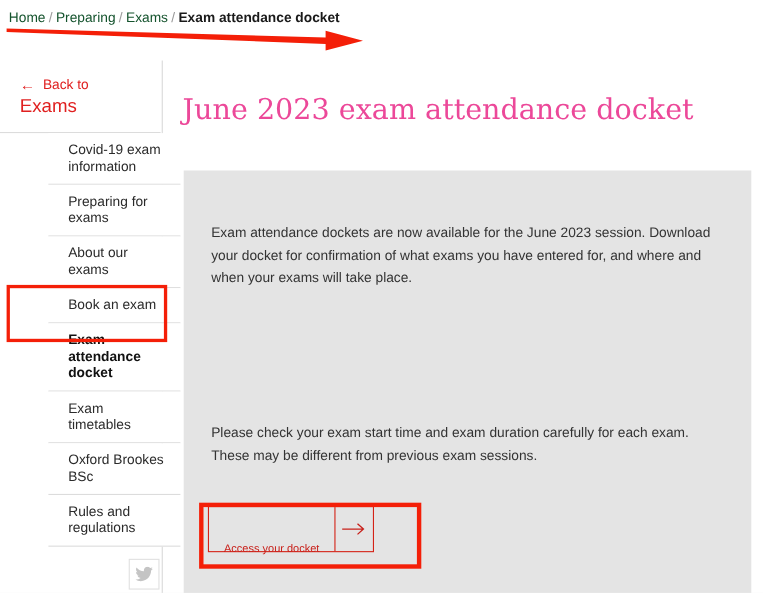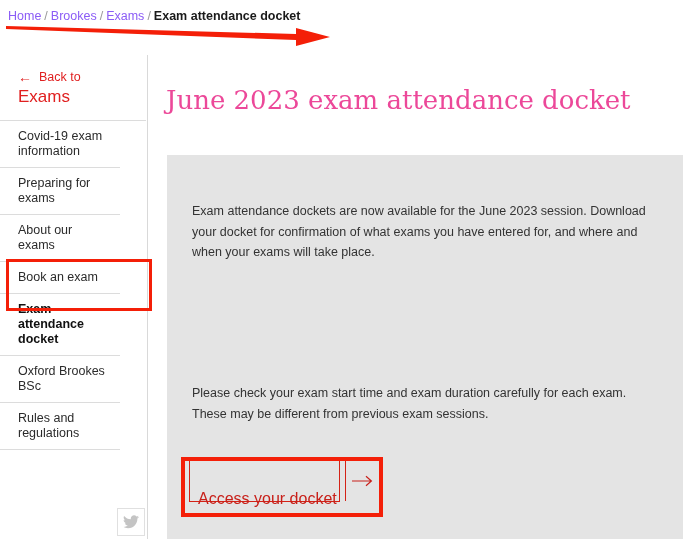--- a/index.html
+++ b/index.html
@@ -20,21 +20,21 @@
   #breadcrumb {
     position: absolute;
     left: 8px;
     top: 8px;
     font-size: 12.5px;
     line-height: 16px;
     white-space: nowrap;
     color: #333333;
   }
   #breadcrumb .crumb {
-    color: #8b5cf6;
+    color: #14532d;
     text-decoration: none;
   }
   #breadcrumb .sep {
     color: #9a9a9a;
     padding: 0 3px;
   }
   #breadcrumb .crumb.current {
     font-weight: bold;
     color: #1a1a1a;
   }
@@ -90,20 +90,21 @@
     display: block;
     width: 120px;
     box-sizing: border-box;
     padding: 8px 14px 8px 18px;
     font-size: 12.5px;
     line-height: 15px;
     color: #2b2b2b;
     text-decoration: none;
     border-bottom: 1px solid #dcdcdc;
     background: #ffffff;
+    margin-left: 44px;
   }
   .nav-item.active {
     font-weight: bold;
     color: #111111;
   }
   
   #active-highlight {
     position: absolute;
     left: 6px;
     top: 259px;
@@ -181,21 +182,21 @@
     height: 42px;
     width: 151px;
     text-decoration: none;
     background: transparent;
   }
   #cta-label {
     flex: 1 1 auto;
     display: flex;
     align-items: center;
     justify-content: center;
-    font-size: 16px;
+    font-size: 10px;
     color: #c8201a;
     padding: 0 8px;
     white-space: nowrap;
     margin-top: 36px;
   }
   #cta-arrow-cell {
     flex: 0 0 34px;
     border-left: 1px solid #d42216;
     display: flex;
     align-items: center;
@@ -209,21 +210,21 @@
     height: 60px;
     border: 4px solid #f41f08;
     box-sizing: border-box;
     pointer-events: none;
   }
 </style>
 </head>
 <body>
 
 <nav id="breadcrumb">
-  <a class="crumb" href="#">Home</a><span class="sep">/</span><a class="crumb" href="#">Brookes</a><span class="sep">/</span><a class="crumb" href="#">Exams</a><span class="sep">/</span><span class="crumb current">Exam attendance docket</span>
+  <a class="crumb" href="#">Home</a><span class="sep">/</span><a class="crumb" href="#">Preparing</a><span class="sep">/</span><a class="crumb" href="#">Exams</a><span class="sep">/</span><span class="crumb current">Exam attendance docket</span>
 </nav>
 
 <svg id="annotation-arrow" viewBox="0 0 330 30">
   <polygon points="2,6 292,14 292,8 326,17 292,26 292,20 2,9" fill="#f41f08"></polygon>
 </svg>
 
 <aside id="sidebar">
 
   <a id="back-link" href="#">
     <span class="back-top">
@@ -231,20 +232,21 @@
       <span>Back to</span>
     </span>
     <span class="back-target">Exams</span>
   </a>
 
   <a class="nav-item" href="#">Covid-19 exam information</a>
   <a class="nav-item" href="#">Preparing for exams</a>
   <a class="nav-item" href="#">About our exams</a>
   <a class="nav-item" href="#">Book an exam</a>
   <a class="nav-item active" href="#">Exam attendance docket</a>
+  <a class="nav-item" href="#">Exam timetables</a>
   <a class="nav-item" href="#">Oxford Brookes BSc</a>
   <a class="nav-item" href="#">Rules and regulations</a>
 
 </aside>
 
 <div id="active-highlight"></div>
 
 <a id="social" href="#">
   <svg width="16" height="14" viewBox="0 0 24 20">
     <path fill="#c4c4c4" d="M24 2.4c-.9.4-1.8.66-2.8.78 1-.6 1.78-1.56 2.14-2.7-.94.56-2 .96-3.1 1.18A4.9 4.9 0 0 0 16.6 0c-2.72 0-4.92 2.2-4.92 4.9 0 .38.04.76.12 1.12C7.7 5.82 4.08 3.88 1.68.92A4.9 4.9 0 0 0 1 3.4c0 1.7.86 3.2 2.18 4.08a4.9 4.9 0 0 1-2.22-.62v.06c0 2.38 1.68 4.36 3.92 4.8a4.9 4.9 0 0 1-2.2.08 4.92 4.92 0 0 0 4.58 3.4A9.86 9.86 0 0 1 0 17.24 13.9 13.9 0 0 0 7.54 19.46c9.06 0 14-7.5 14-14 0-.22 0-.42-.02-.64A9.94 9.94 0 0 0 24 2.4z"></path>

